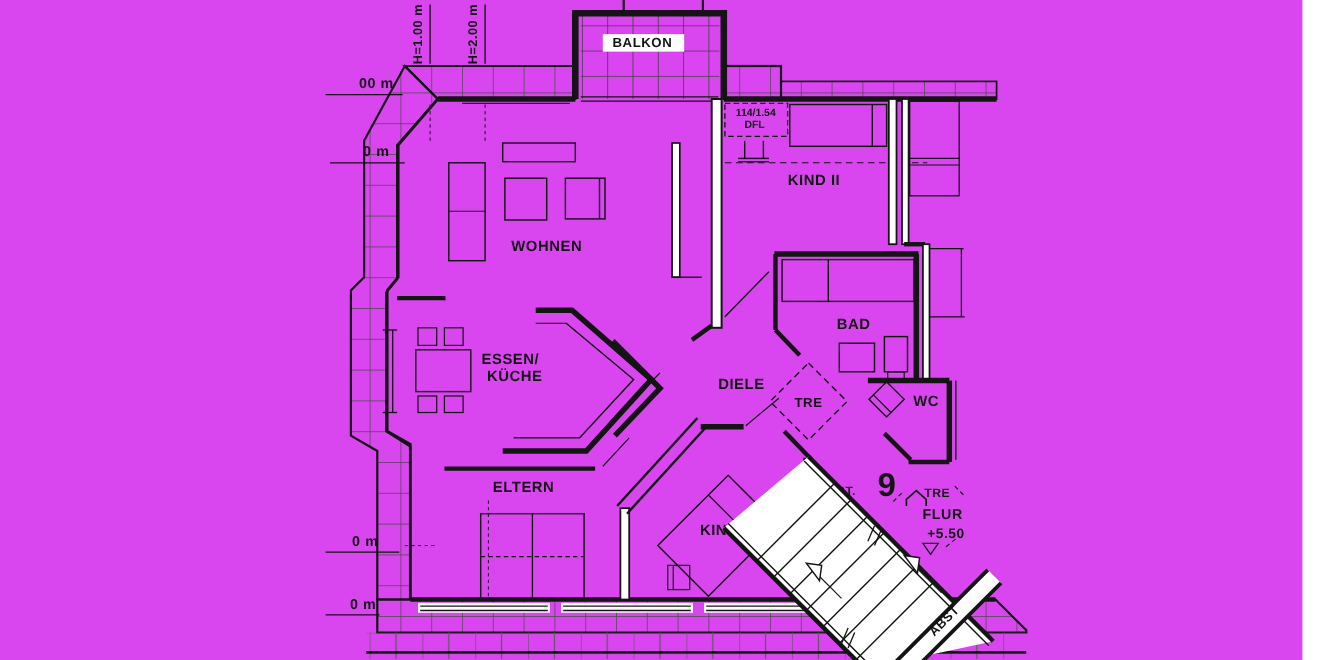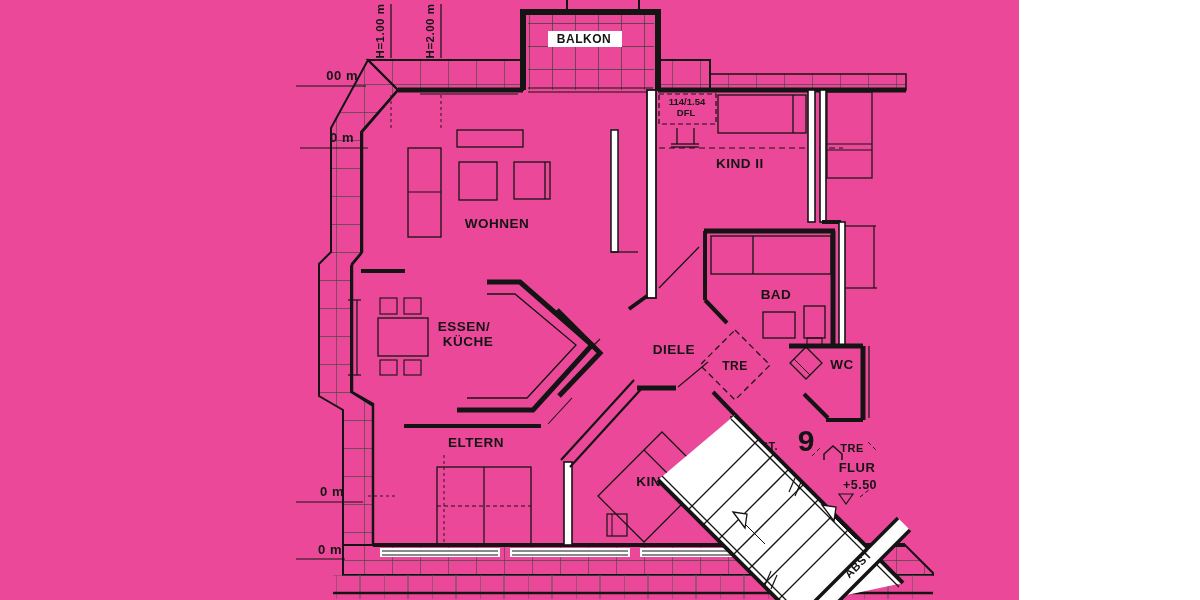--- a/index.html
+++ b/index.html
@@ -1,16 +1,16 @@
 <!DOCTYPE html>
 <html><head>
 <meta charset="utf-8">
 <style>
   html,body{margin:0;padding:0;background:#fff;}
-  .stage{position:relative;width:1019px;height:600px;background:#ec4899;overflow:hidden;}
+  .stage{position:relative;width:1184px;height:600px;background:#d946ef;overflow:hidden;}
   svg{display:block;}
   svg text{font-family:"Liberation Sans", sans-serif;fill:#141414;font-weight:700;letter-spacing:.5px;}
   .lbl{font-size:13.5px;}
   .md{font-size:12px;}
   .sm{font-size:9.5px;letter-spacing:0;}
   .cut{font-size:13px;}
   .big{font-size:30px;letter-spacing:0;}
   .rot{font-size:11.5px;}
 </style>
 </head>

